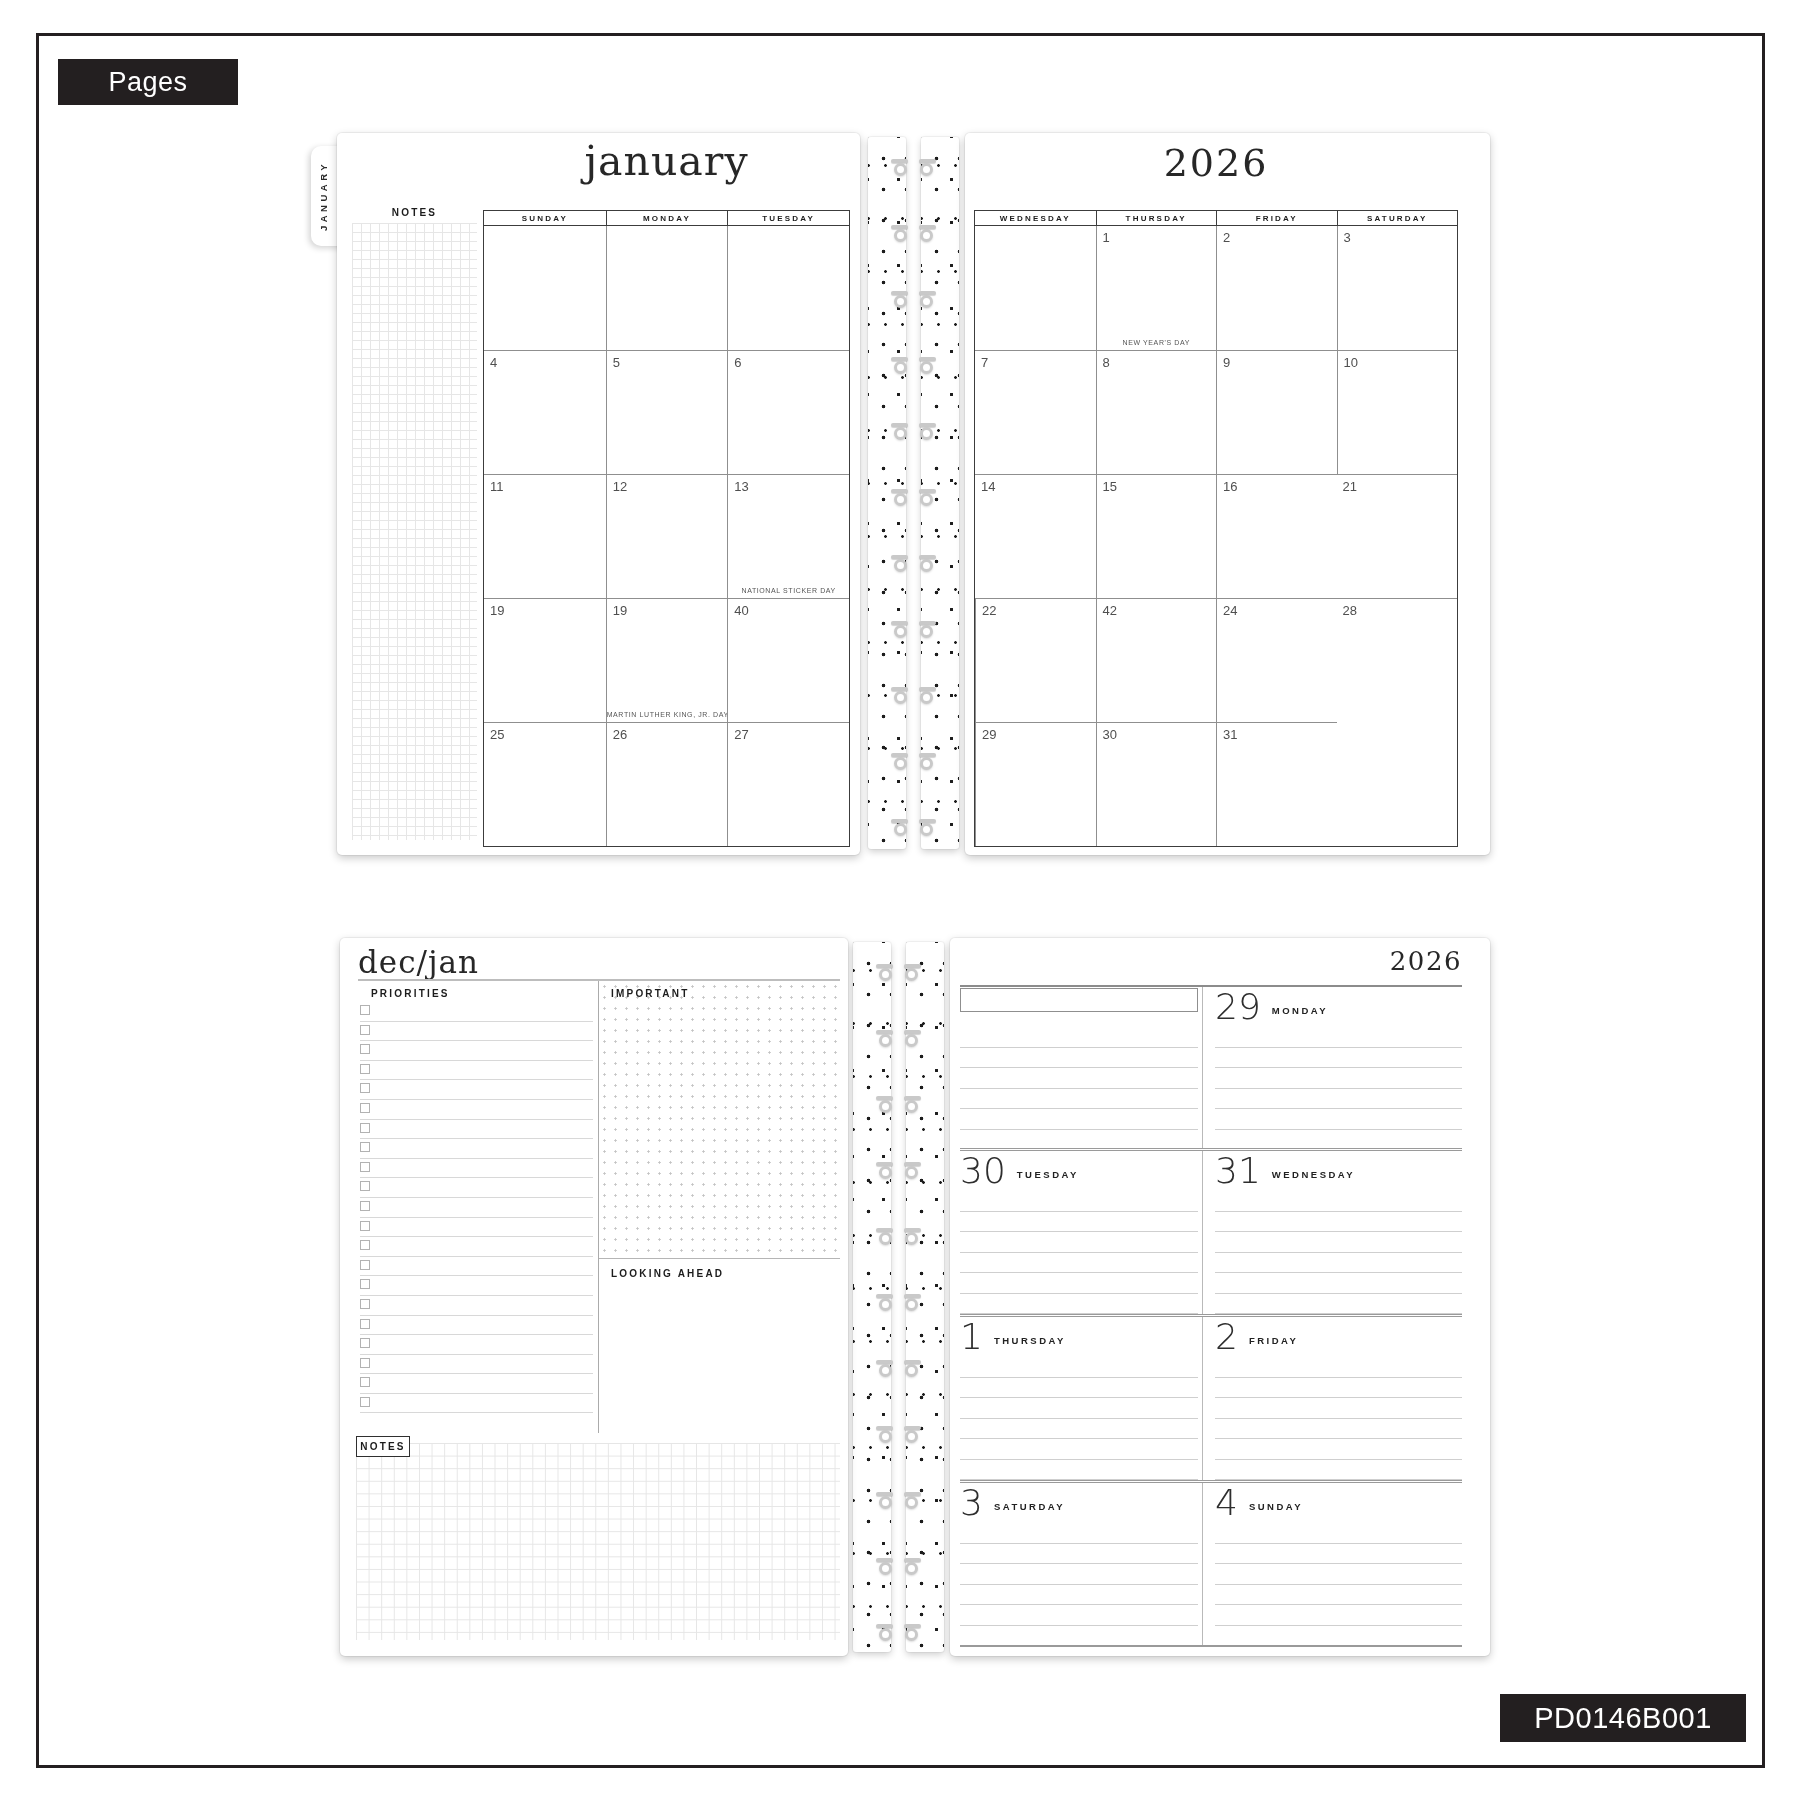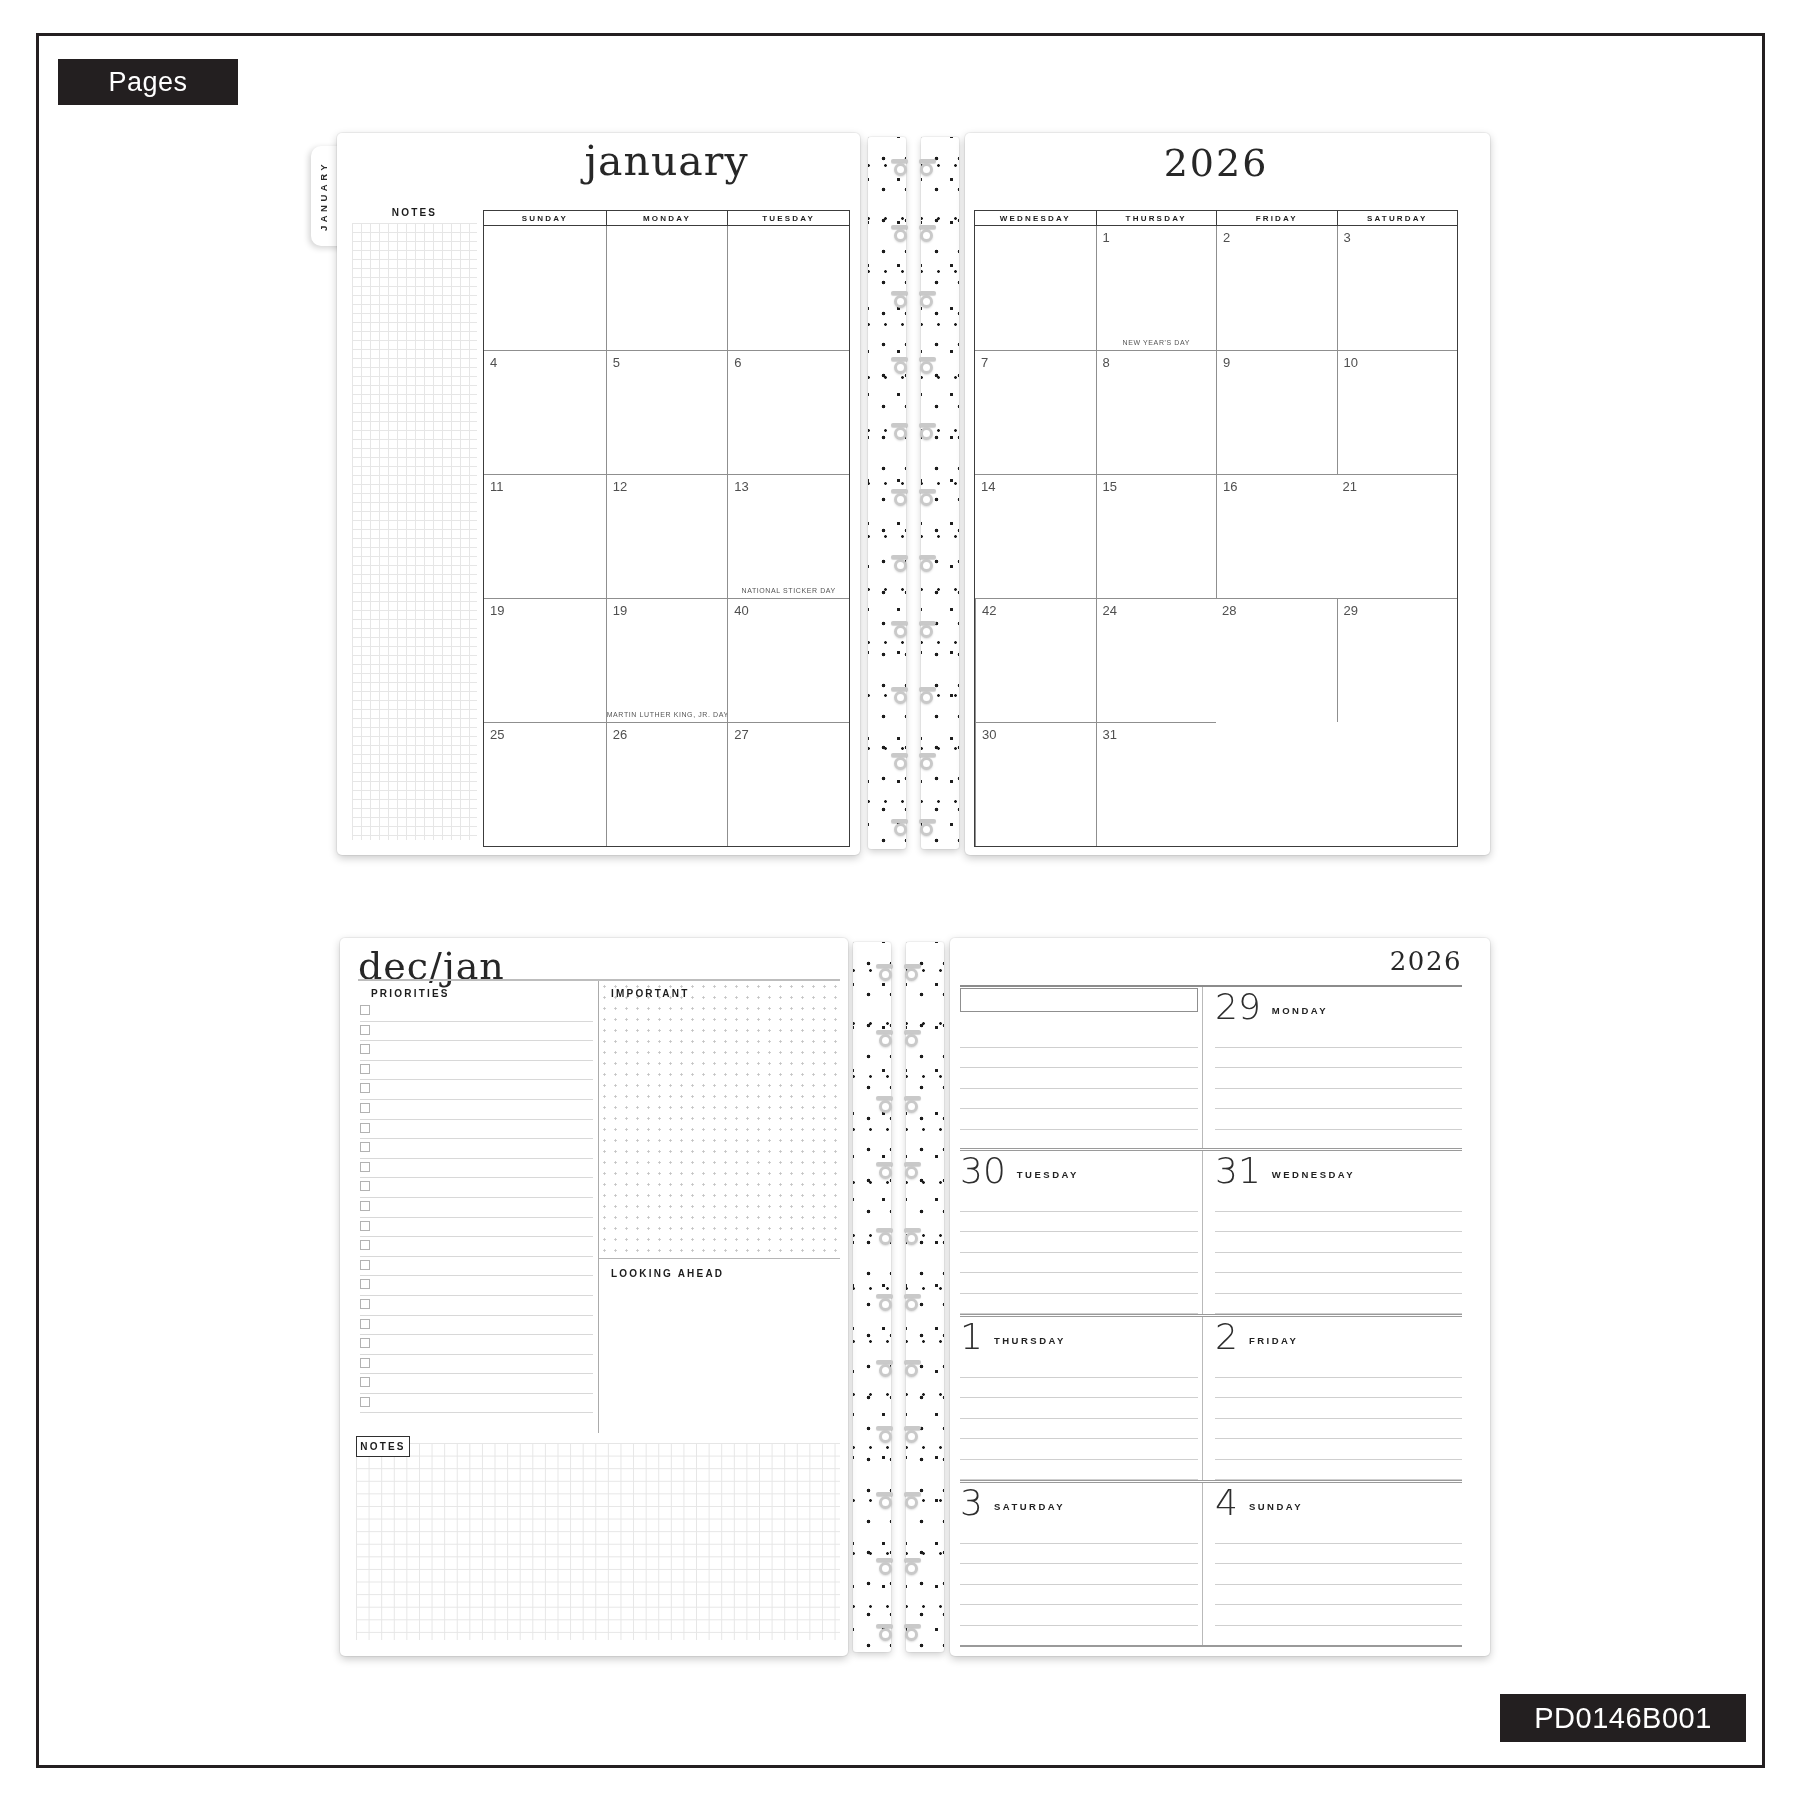--- a/index.html
+++ b/index.html
@@ -66,21 +66,21 @@
   .mh{border-bottom:1.5px solid #3c3c3c;display:flex;align-items:center;justify-content:center;
        font-size:8px;font-weight:bold;letter-spacing:2.2px;color:#1c1c1c;}
   .mh.bl{border-left:1px solid #3c3c3c;}
   .mc{position:relative;}
   .mc.bl{border-left:1px solid #8f8f8f;} .mc.bt{border-top:1px solid #8f8f8f;}
   .mnum{position:absolute;left:6px;top:4px;font-size:13px;color:#4f4f4f;}
   .mhol{position:absolute;left:0;bottom:4px;width:100%;text-align:center;font-size:7px;
        letter-spacing:.6px;color:#555;white-space:nowrap;}
 
   
-  .t-decjan{left:18px;top:6px;width:300px;text-align:left;font-size:38px;letter-spacing:1px;}
+  .t-decjan{left:18px;top:6px;width:300px;text-align:left;font-size:31px;letter-spacing:1px;}
   .bl-rule{position:absolute;left:18px;top:41px;width:482px;border-top:2px solid #bdbdbd;}
   .prio-head{position:absolute;left:31px;top:50px;}
   .chklist{position:absolute;left:20px;top:64px;width:233px;}
   .chkrow{position:relative;height:19.6px;border-bottom:1px solid #d8d8d8;}
   .chkbox{position:absolute;left:0;top:3px;width:10px;height:10px;border:1.5px solid #b2b2b2;background:#fff;}
   .vdiv{position:absolute;left:258px;top:43px;height:452px;border-left:1px solid #ababab;}
   .imp-area{position:absolute;left:259px;top:43px;width:241px;height:278px;
        background-image:radial-gradient(circle,#c3c3c3 .9px,transparent 1.4px);
        background-size:11px 11px;border-bottom:1px solid #b5b5b5;}
   .imp-head{position:absolute;left:12px;top:7px;}
@@ -300,20 +300,23 @@
         <div class="mc bl bt">
           <span class="mnum">15</span>
         </div>
         <div class="mc bl bt">
           <span class="mnum">16</span>
         </div>
         <div class="mc bt">
           <span class="mnum">21</span>
         </div>
         <div class="mc bl bt">
+          <span class="mnum">22</span>
+        </div>
+        <div class="mc bl bt">
           <span class="mnum">42</span>
         </div>
         <div class="mc bl bt">
           <span class="mnum">24</span>
         </div>
         <div class="mc bt">
           <span class="mnum">28</span>
         </div>
         <div class="mc bl bt">
           <span class="mnum">29</span>

